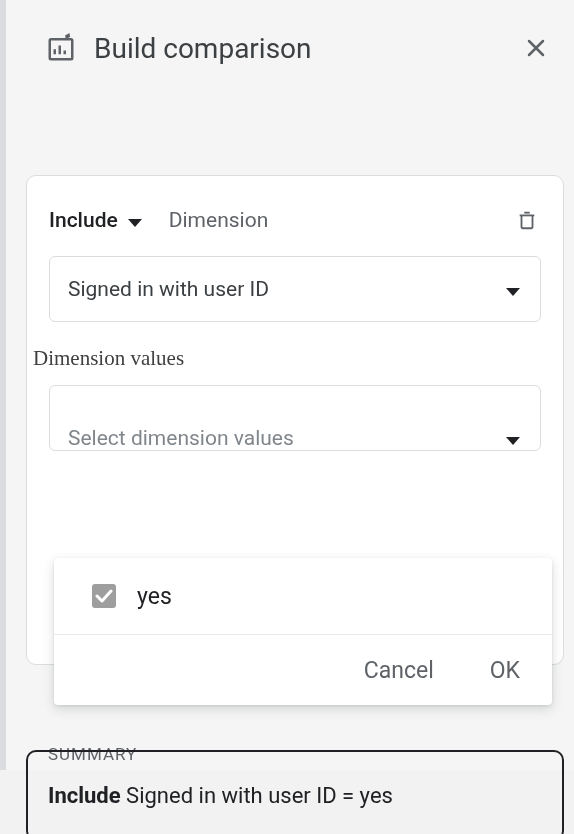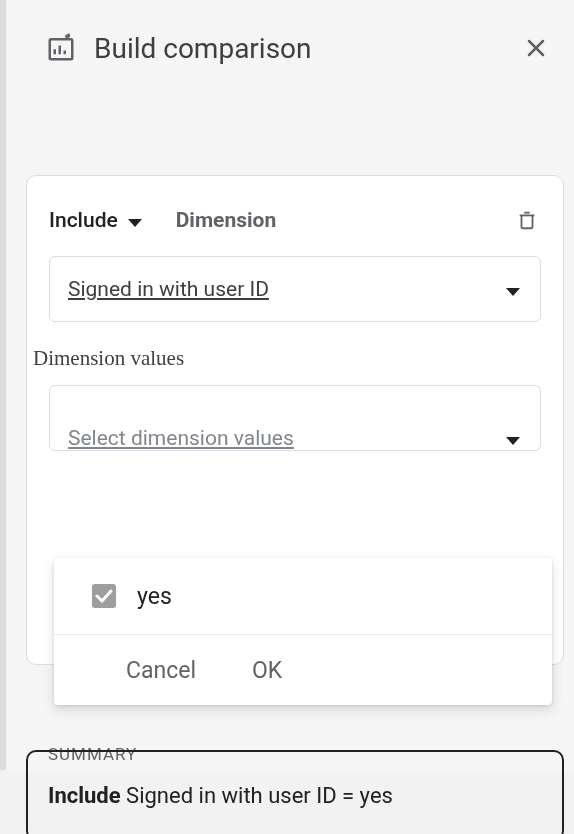--- a/index.html
+++ b/index.html
@@ -79,22 +79,22 @@
     display: flex;
     align-items: center;
     cursor: pointer;
   }
   .include-dd .caret {
     margin-left: 10px;
   }
   .dimension-label {
     font-size: 21px;
     color: #5f6368;
-    margin-left: 34px;
-    font-weight: 700;
+    margin-left: 27px;
+    font-weight: 400;
     flex: 1;
   }
   .trash {
     width: 28px;
     height: 28px;
     display: flex;
     align-items: center;
     justify-content: center;
     cursor: pointer;
   }
@@ -112,21 +112,20 @@
     background: #fff;
     cursor: pointer;
     box-sizing: border-box;
   }
   .select-box.placeholder {
     color: #80868b;
     align-items: flex-end;
   }
   .select-box .select-text {
     flex: 1;
-    text-decoration: underline;
   }
 
   .field-label {
     margin: 24px 22px 0 6px;
     font-size: 21px;
     color: #404040;
     font-family: Liberation Serif, serif;
   }
 
   .dropdown-pop {
@@ -158,20 +157,21 @@
     top: 4px;
     left: 3px;
   }
   .dd-option-label {
     margin-left: 21px;
     font-size: 23px;
     color: #202124;
   }
   .dd-actions {
     display: flex;
+    justify-content: flex-end;
     align-items: center;
     height: 70px;
     padding: 0 24px;
   }
   .dd-btn {
     font-size: 23px;
     color: #5f6368;
     margin-left: 40px;
     cursor: pointer;
     background: none;

